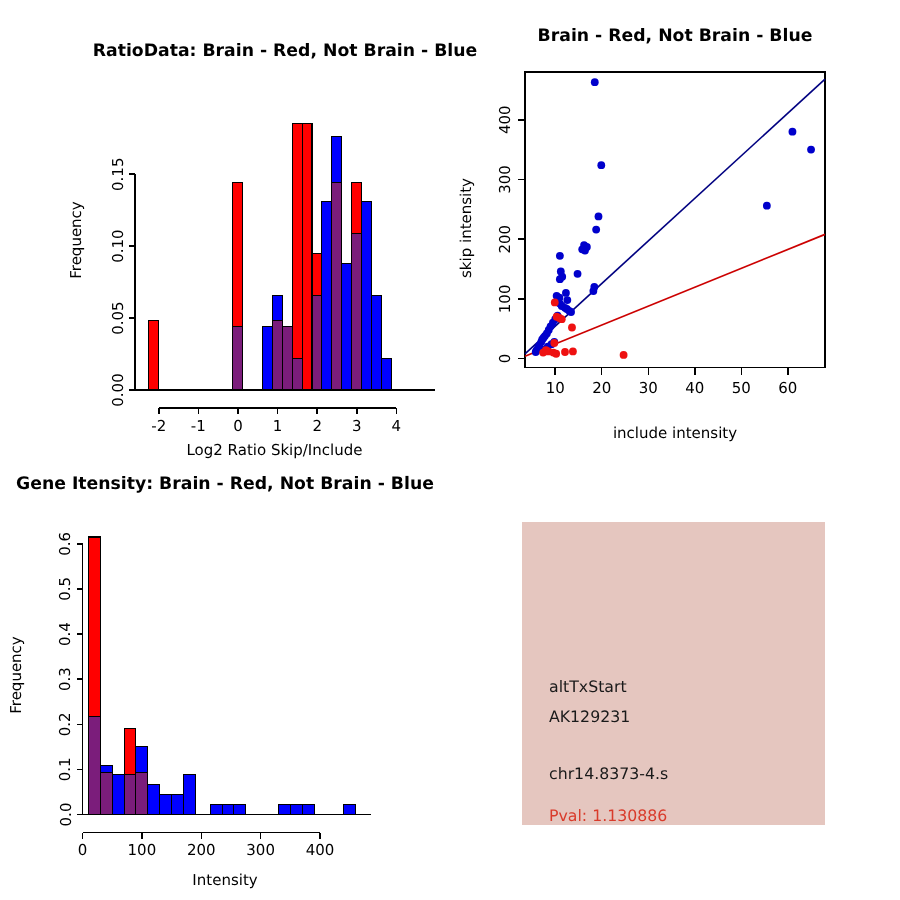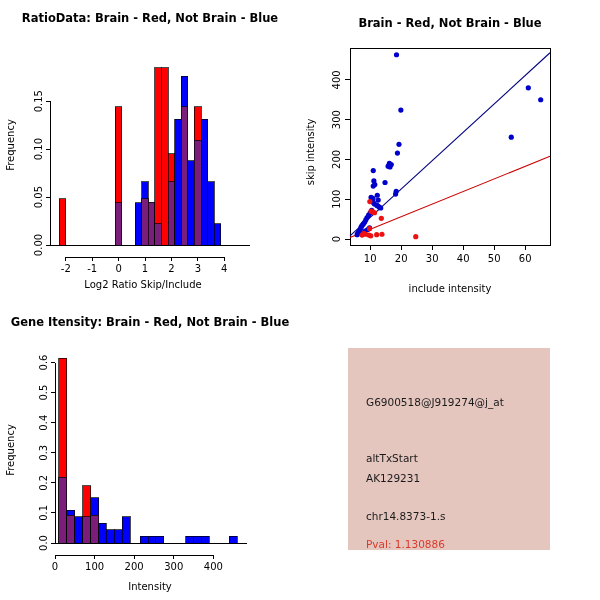--- a/index.html
+++ b/index.html
@@ -11,21 +11,21 @@
     width: 600px;
     height: 600px;
     font-family: "DejaVu Sans", sans-serif;
     overflow: hidden;
     position: relative;
   }
   .panel {
     position: absolute;
     box-sizing: border-box;
   }
-  #panel-ratio   { left: 0;   top: 0;   width: 300px; height: 300px; }
+  #panel-ratio   { left: 0;   top: 15px;   width: 300px; height: 300px; padding-left: 40px; }
   #panel-scatter { left: 300px; top: 0; width: 300px; height: 300px; }
   #panel-gene    { left: 0;   top: 300px; width: 300px; height: 300px; text-decoration: underline; }
   #panel-info    { left: 300px; top: 300px; width: 300px; height: 300px; }
 
   svg { display: block; }
 
   .chart-title {
     font-family: "DejaVu Sans", sans-serif;
     font-weight: bold;
     font-size: 11.5px;
@@ -292,19 +292,18 @@
         <path d="M213.33333333333334 255 L213.33333333333334 259" class="axis-line"></path>
         <text x="213.33333333333334" y="270" text-anchor="middle" class="tick-label">400</text>
       </g>
     <text class="axis-label" x="150" y="290" text-anchor="middle">Intensity</text>
     <text class="axis-label" x="14" y="150" text-anchor="middle" transform="rotate(-90 14 150)">Frequency</text>
   </svg>
 </div>
 
 <div class="panel" id="panel-info">
   <div class="info-box">
-    <div class="info-line" style="top:48px">G6900518@J919274@j_at</div>
     <div class="info-line" style="top:104px">altTxStart</div>
     <div class="info-line" style="top:124px">AK129231</div>
-    <div class="info-line" style="top:162px">chr14.8373-1.s</div>
+    <div class="info-line" style="top:162px">chr14.8373-4.s</div>
     <div class="info-line pval" style="top:190px">Pval: 1.130886</div>
   </div>
 </div>
 
 </body></html>

